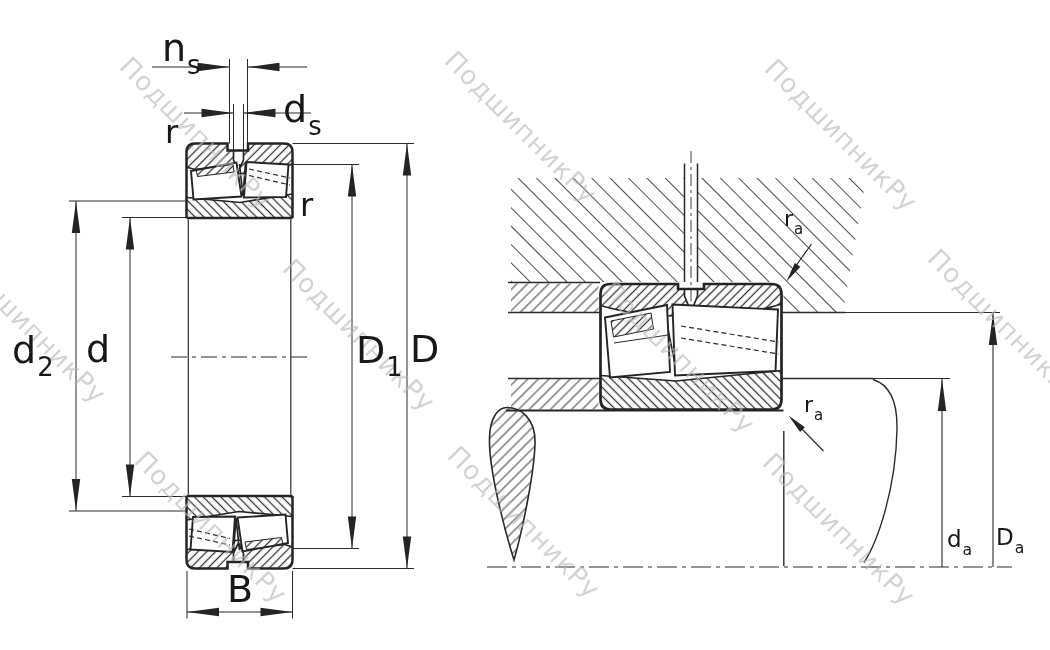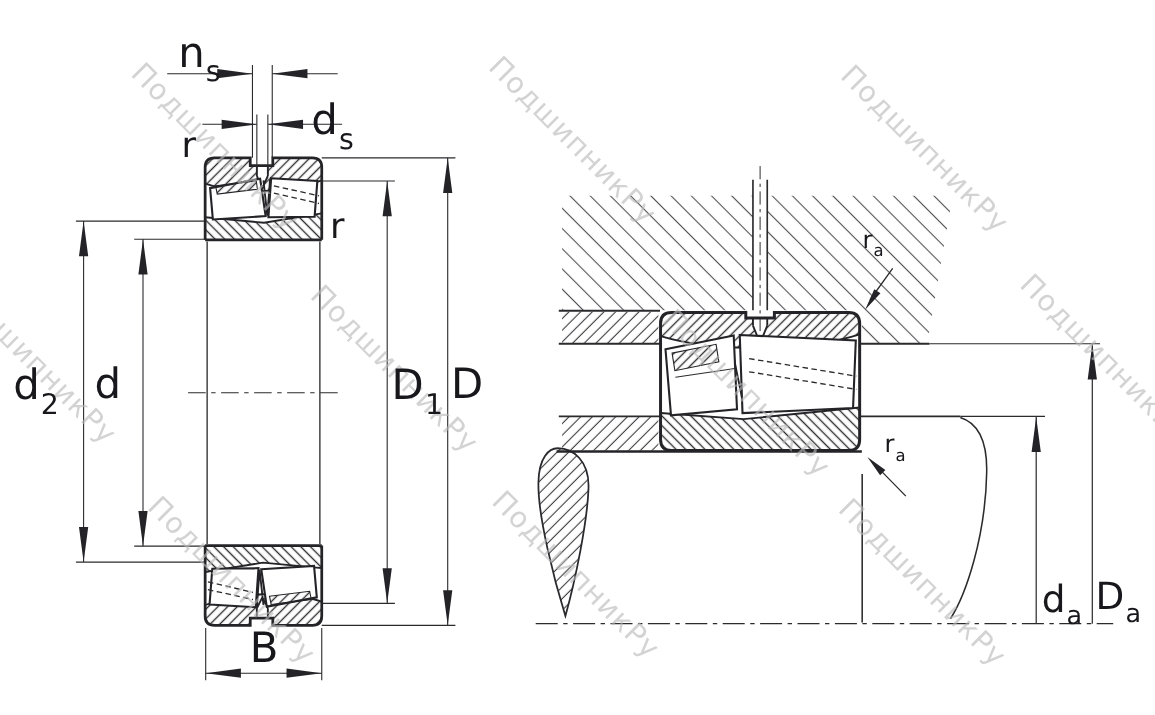--- a/index.html
+++ b/index.html
@@ -2,21 +2,21 @@
 <html><head>
 <meta charset="utf-8">
 <style>
   html,body{margin:0;padding:0;background:#ffffff;}
   .stage{position:relative;width:1050px;height:650px;background:#fff;overflow:hidden;
          font-family:"DejaVu Sans",sans-serif;}
   .stage svg{position:absolute;left:0;top:0;}
   .dim-label{position:absolute;color:#17171c;line-height:1;font-family:"DejaVu Sans",sans-serif;
              white-space:nowrap;user-select:none;}
   .dim-label sub{font-size:0.68em;position:relative;top:0.16em;left:1px;line-height:1;}
-  .fs38{font-size:38px;} .fs34{font-size:34px;} .fs32{font-size:32px;} .fs30{font-size:22px;}
+  .fs38{font-size:38px;} .fs34{font-size:23px;} .fs32{font-size:32px;} .fs30{font-size:22px;}
   .wm{font-size:26px;fill:#b9b9b9;opacity:0.62;letter-spacing:1px;}
 </style>
 </head>
 <body>
 
 <div class="stage">
 
 <svg width="1050" height="650" viewBox="0 0 1050 650">
   <defs>
     <pattern id="hA" patternUnits="userSpaceOnUse" width="6.2" height="6.2" patternTransform="rotate(-45)">

